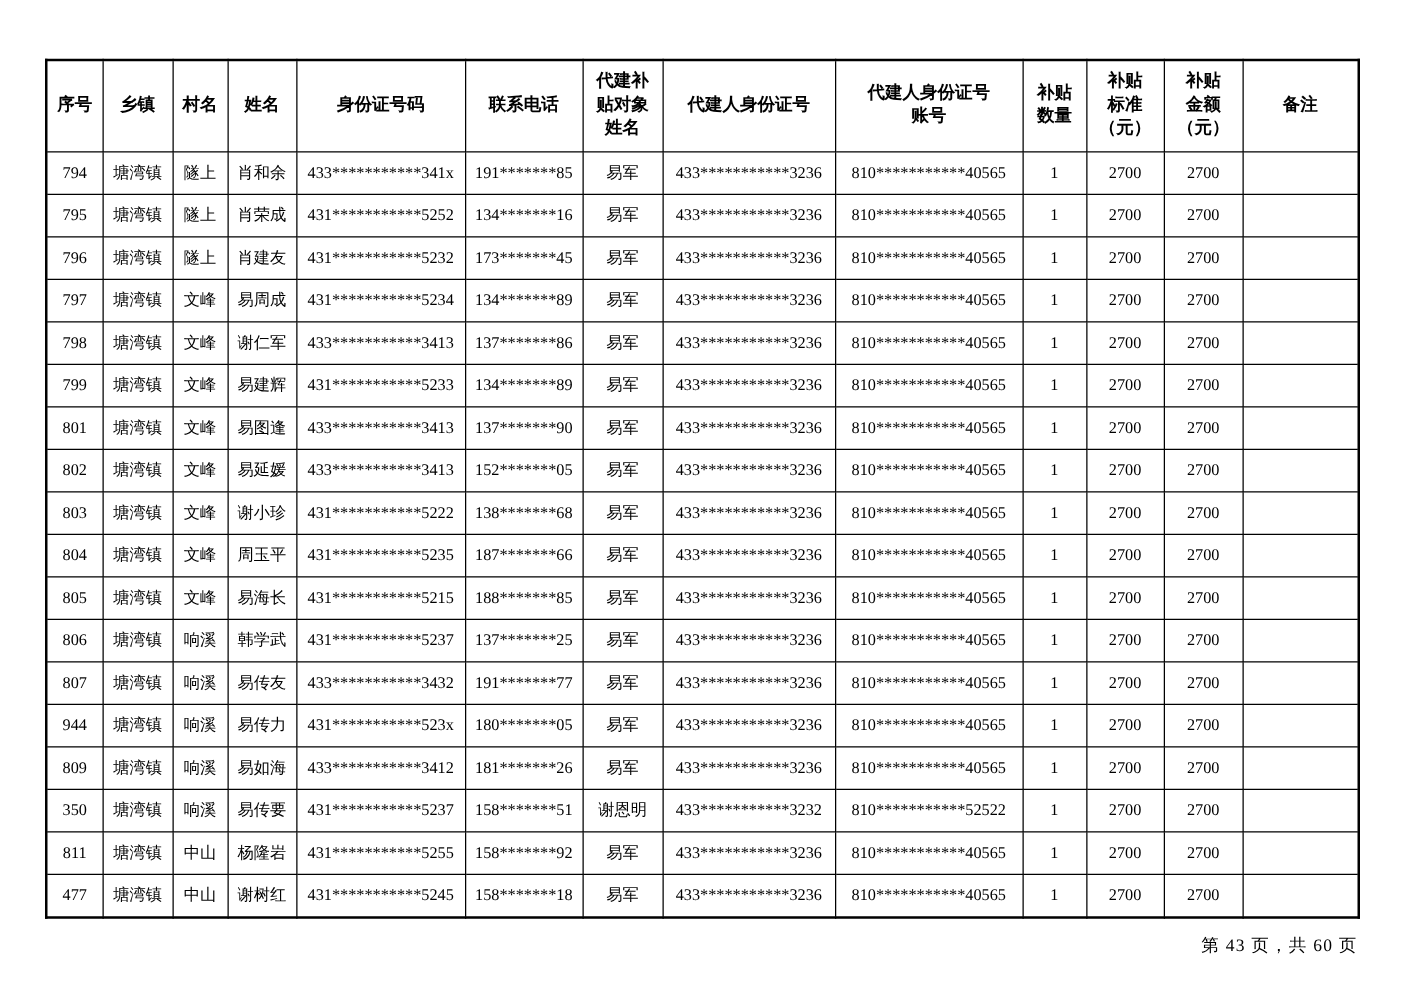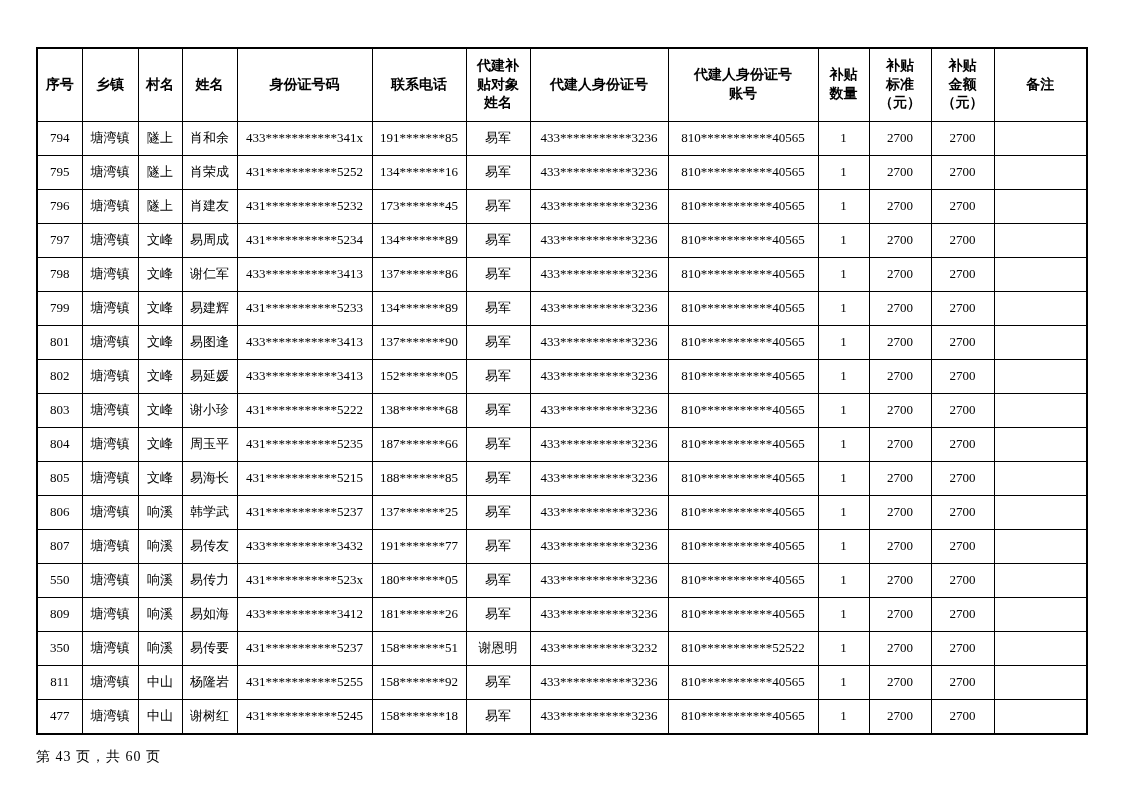--- a/index.html
+++ b/index.html
@@ -43,21 +43,21 @@
     height: 33px;
     font-size: 13px;
     line-height: 1.1;
     white-space: nowrap;
   }
   .footer {
     position: absolute;
     left: 36px;
     top: 748px;
     width: 1050px;
-    text-align: left;
+    text-align: right;
     font-size: 14px;
     letter-spacing: 1px;
   }
 </style>
 </head>
 <body>
 
 <div class="page">
 
   <table class="grid">
@@ -291,21 +291,21 @@
           <td>191*******77</td>
           <td>易军</td>
           <td>433***********3236</td>
           <td>810***********40565</td>
           <td>1</td>
           <td>2700</td>
           <td>2700</td>
           <td></td>
         </tr>
         <tr>
-          <td>550</td>
+          <td>944</td>
           <td>塘湾镇</td>
           <td>响溪</td>
           <td>易传力</td>
           <td>431***********523x</td>
           <td>180*******05</td>
           <td>易军</td>
           <td>433***********3236</td>
           <td>810***********40565</td>
           <td>1</td>
           <td>2700</td>

